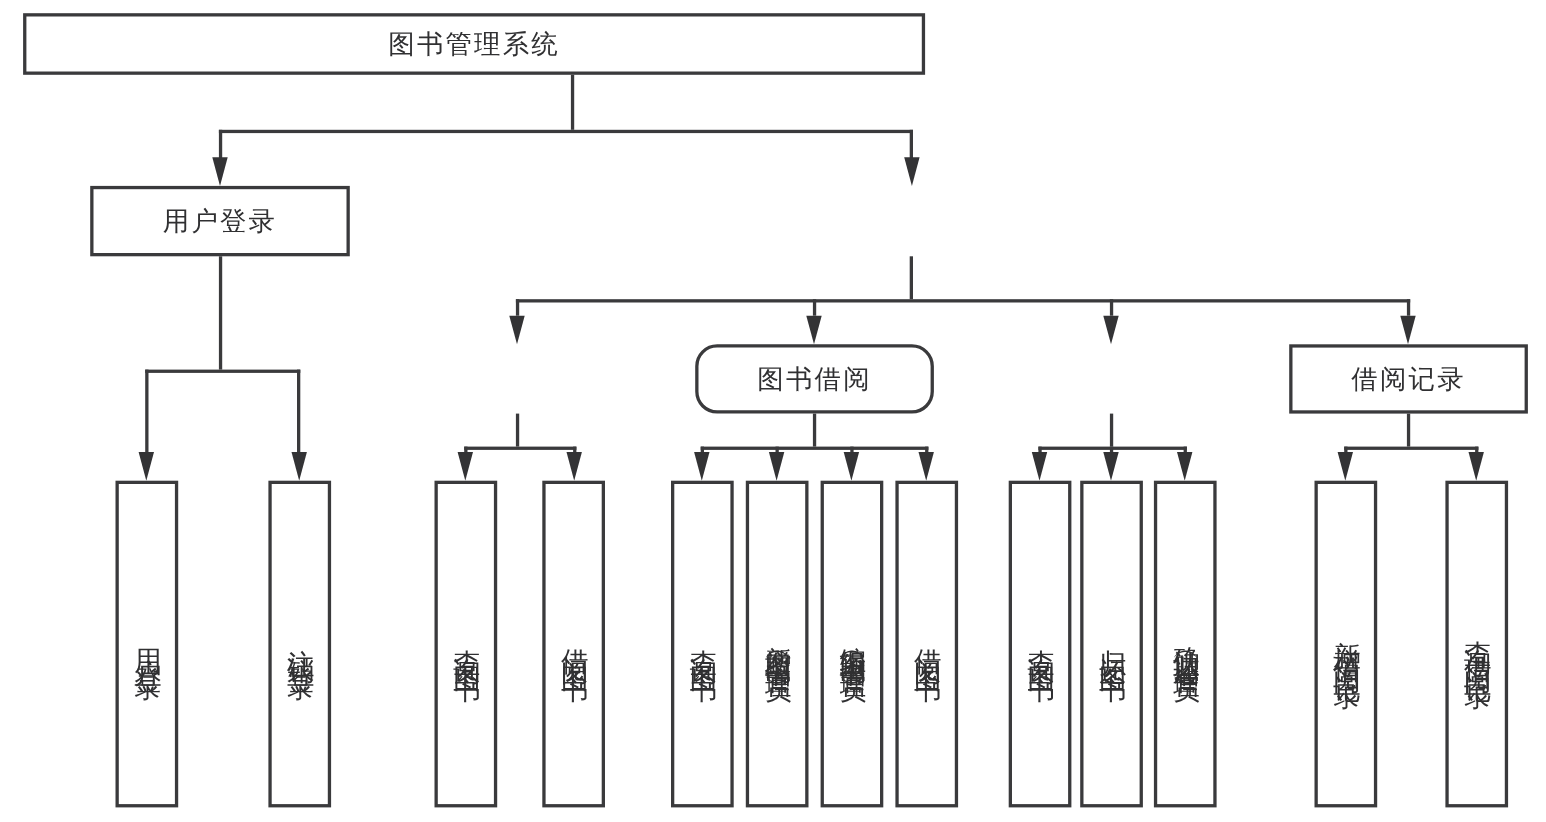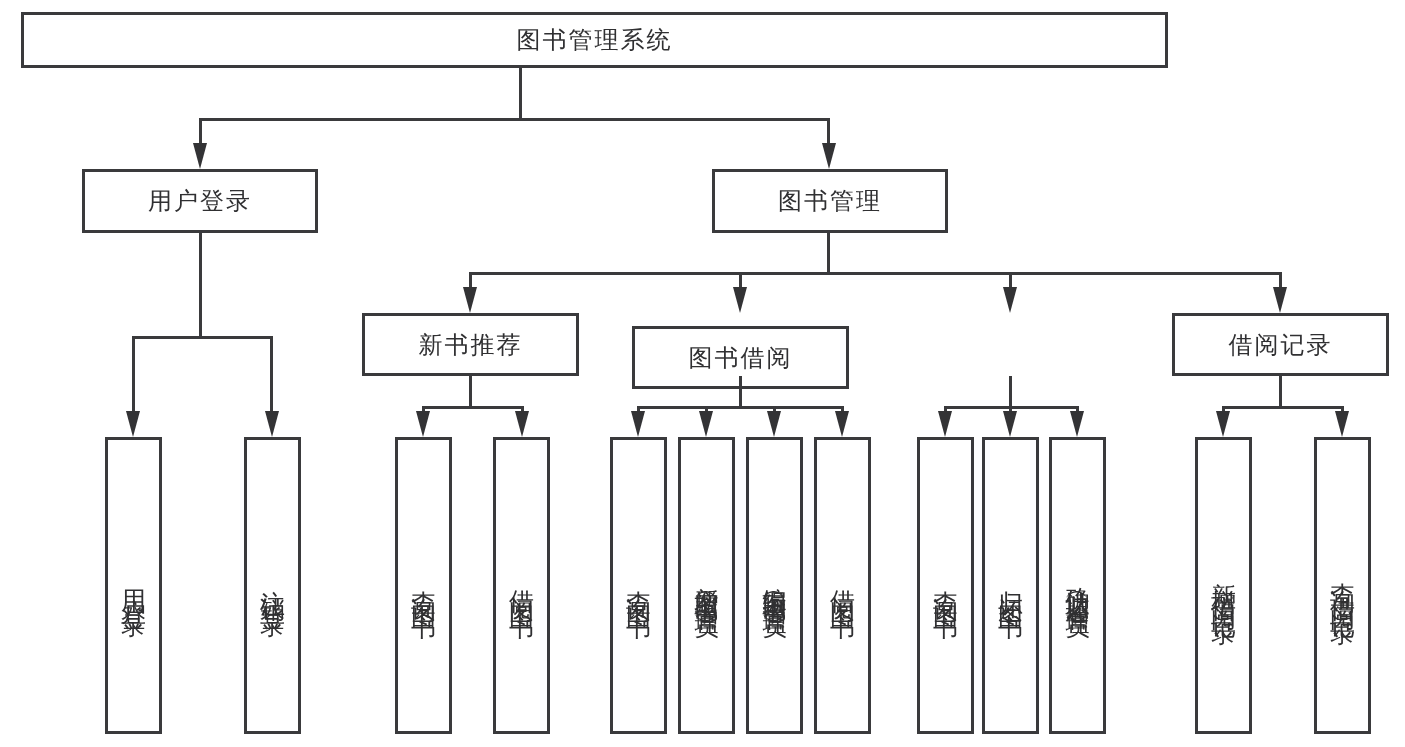--- a/index.html
+++ b/index.html
@@ -71,60 +71,54 @@
     text-shadow: 1px 1px 0 #ffffff;
     white-space: nowrap;
     z-index: 5;
   }
 </style>
 </head>
 <body>
 
 <div class="stage">
 
-  <div class="hbox" style="left:21px; top:12px; width:1147px; height:56px;font-family:Liberation Mono, monospace;">
+  <div class="hbox" style="left:21px; top:12px; width:820px; height:56px;font-family:Liberation Mono, monospace;">
     <span class="lbl">图书管理系统</span>
   </div>
 
   <div class="vline" style="left:519px; top:68px; height:50px;"></div>
   <div class="hline" style="left:199px; top:118px; width:631px;"></div>
   <div class="vline" style="left:199px; top:118px; height:26px;"></div>
   <div class="vline" style="left:827px; top:118px; height:26px;"></div>
   <div class="arrow" style="left:193px; top:143px;"></div>
   <div class="arrow" style="left:822px; top:143px;"></div>
 
   <div class="hbox" style="left:82px; top:169px; width:236px; height:64px;">
     <span class="lbl">用户登录</span>
-  </div>
-  <div class="hbox" style="left:712px; top:169px; width:236px; height:64px;">
-    <span class="lbl">图书管理</span>
   </div>
 
   <div class="vline" style="left:199px; top:233px; height:103px;"></div>
   <div class="hline" style="left:132px; top:336px; width:141px;"></div>
   <div class="vline" style="left:132px; top:336px; height:75px;"></div>
   <div class="vline" style="left:270px; top:336px; height:75px;"></div>
   <div class="arrow" style="left:126px; top:411px;"></div>
   <div class="arrow" style="left:265px; top:411px;"></div>
 
   <div class="vline" style="left:827px; top:233px; height:39px;"></div>
   <div class="hline" style="left:469px; top:272px; width:813px;"></div>
   <div class="vline" style="left:469px; top:272px; height:15px;"></div>
   <div class="vline" style="left:739px; top:272px; height:15px;"></div>
   <div class="vline" style="left:1009px; top:272px; height:15px;"></div>
   <div class="vline" style="left:1279px; top:272px; height:15px;"></div>
   <div class="arrow" style="left:463px; top:287px;"></div>
   <div class="arrow" style="left:733px; top:287px;"></div>
   <div class="arrow" style="left:1003px; top:287px;"></div>
   <div class="arrow" style="left:1273px; top:287px;"></div>
 
-  <div class="hbox" style="left:362px; top:313px; width:217px; height:63px;">
-    <span class="lbl">新书推荐</span>
-  </div>
-  <div class="hbox" style="left:632px; top:326px; width:217px; height:63px;">
+  <div class="hbox" style="left:632px; top:313px; width:217px; height:63px;border-radius:20px;">
     <span class="lbl">图书借阅</span>
   </div>
   <div class="hbox" style="left:1172px; top:313px; width:217px; height:63px;">
     <span class="lbl">借阅记录</span>
   </div>
 
   <div class="vline" style="left:469px; top:376px; height:30px;"></div>
   <div class="vline" style="left:739px; top:376px; height:30px;"></div>
   <div class="vline" style="left:1009px; top:376px; height:30px;"></div>
   <div class="vline" style="left:1279px; top:376px; height:30px;"></div>

